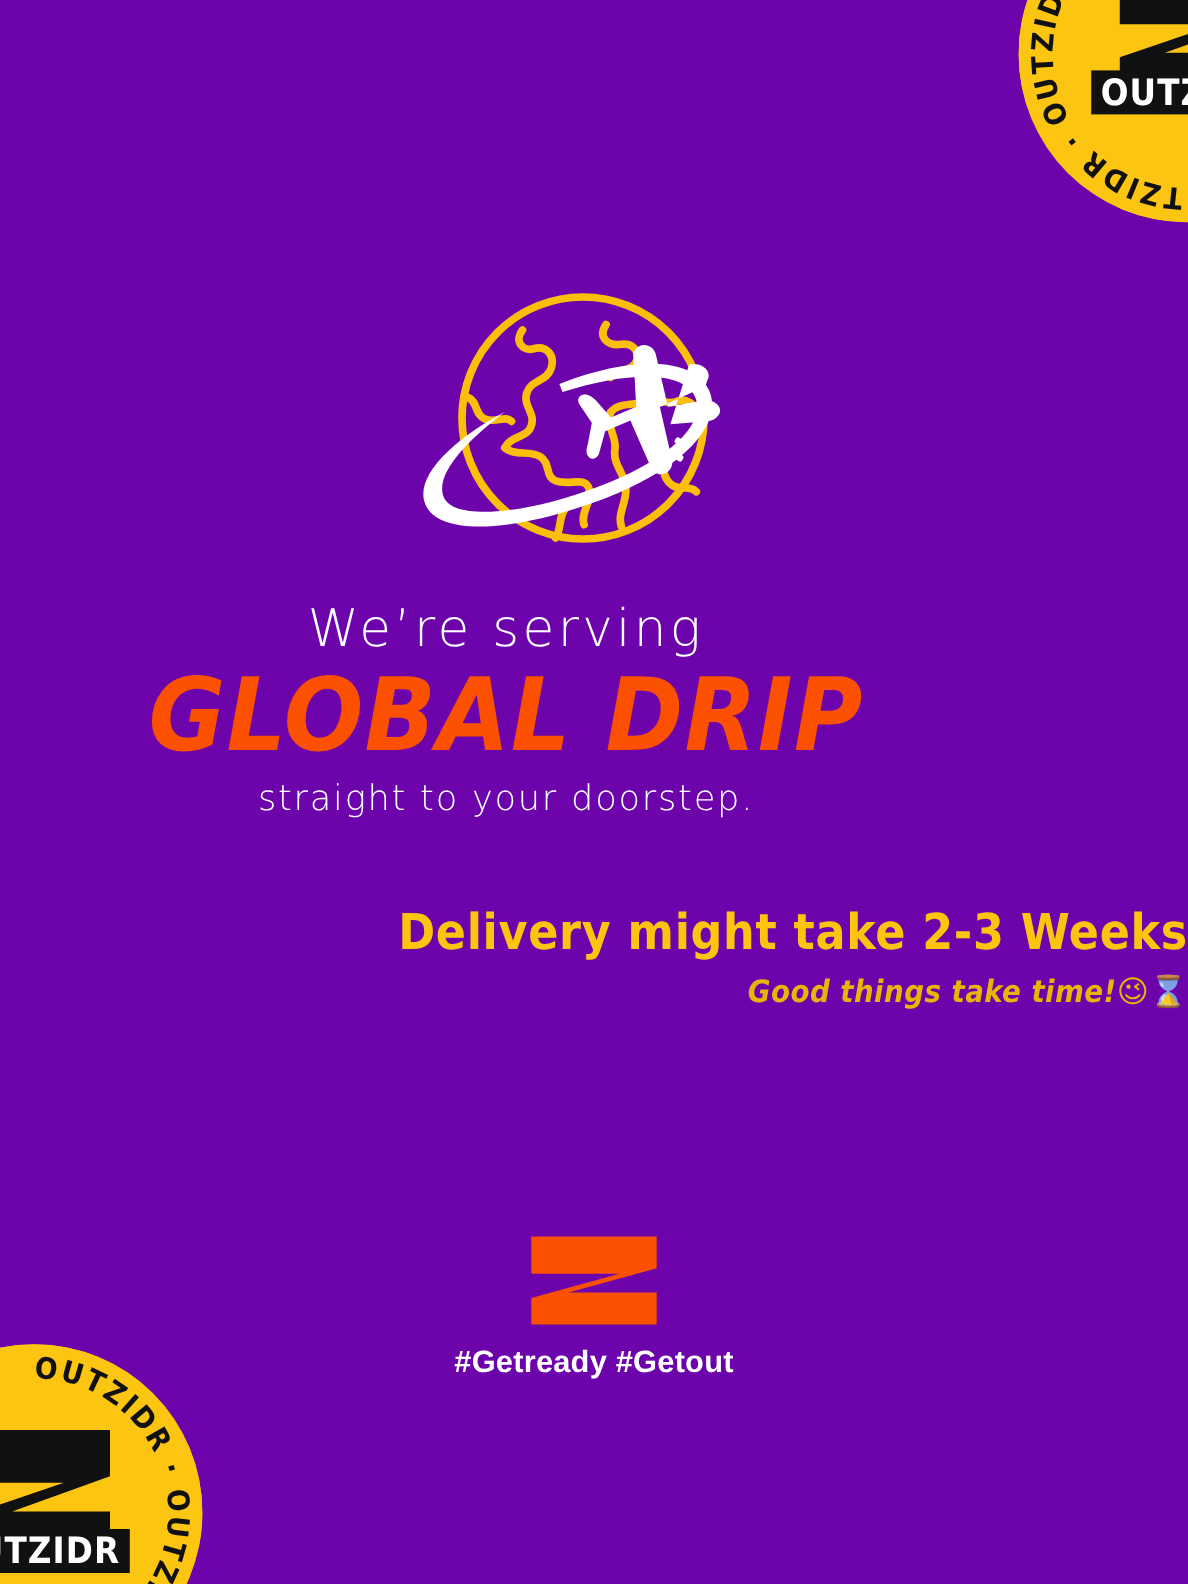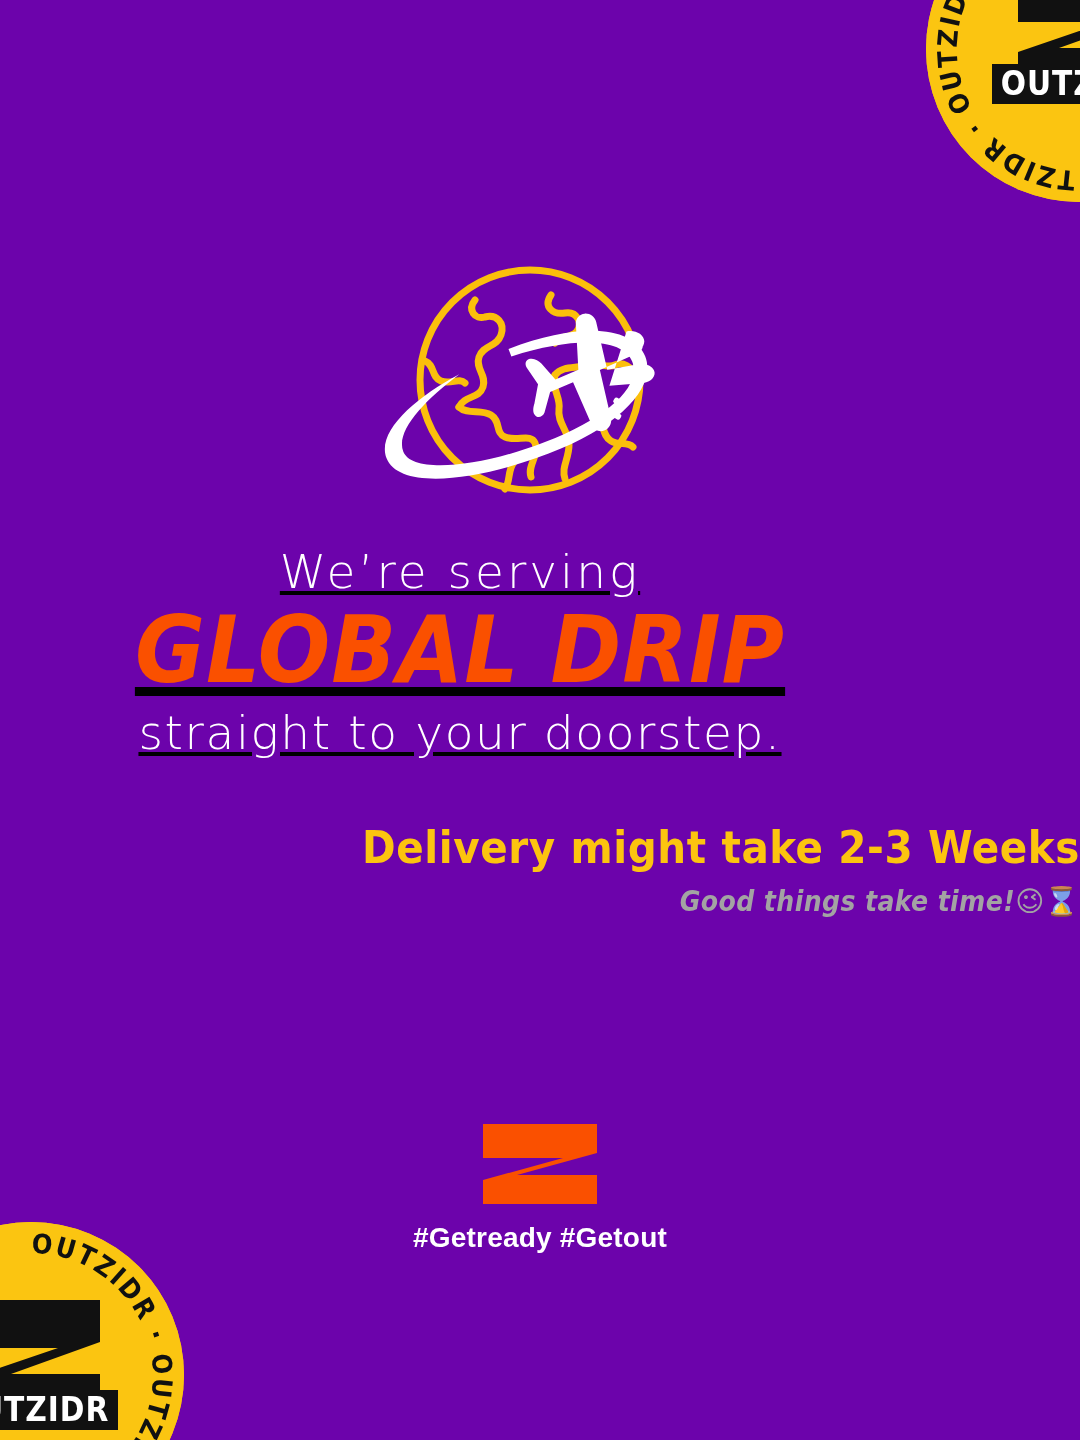--- a/index.html
+++ b/index.html
@@ -14,53 +14,53 @@
   .badge{position:absolute;border-radius:50%;background:#FBC511;}
   .badge svg{display:block;width:100%;height:100%;}
   #badge-tr{width:306px;height:306px;left:926px;top:-104px;}
   #badge-bl{width:306px;height:306px;left:-122px;top:1222px;}
 
   
   .hero-art{position:absolute;left:355px;top:265px;width:370px;height:245px;}
   .hero-art svg{display:block;width:100%;height:100%;}
 
   
-  .copy{position:absolute;left:0;top:548px;width:920px;text-align:center;text-decoration:underline;}
+  .copy{position:absolute;left:0;top:548px;width:920px;text-align:center;}
   .kicker{
     font-family:"DejaVu Sans", sans-serif;
     font-weight:300;font-size:47px;color:#FFFFFF;
     letter-spacing:3.0px;line-height:1.0;
   }
   .headline{
     margin-top:10px;
     font-family:"DejaVu Sans Condensed","DejaVu Sans", sans-serif;
     font-weight:700;font-style:italic;
     font-size:92px;color:#FA5000;
     letter-spacing:1px;line-height:1.0;
     transform:scaleX(1.03);
   }
   .subline{
     margin-top:12px;
     font-family:"DejaVu Sans", sans-serif;
-    font-weight:300;font-size:47px;color:#FFFFFF;
+    font-weight:300;font-size:32px;color:#FFFFFF;
     letter-spacing:1.6px;line-height:1.0;
   }
 
   
   .delivery{position:absolute;left:0;top:824px;width:1080px;text-align:right;}
   .delivery-main{
     font-family:"DejaVu Sans Condensed","DejaVu Sans", sans-serif;
     font-weight:700;font-size:45px;color:#FCC40F;
     letter-spacing:0.6px;line-height:1.05;
   }
   .delivery-note{
     margin-top:14px;
     font-family:"DejaVu Sans Condensed","DejaVu Sans", sans-serif;
     font-weight:700;font-style:italic;
-    font-size:28px;color:#a3a3a3;letter-spacing:0.4px;
+    font-size:28px;color:#eab308;letter-spacing:0.4px;
   }
   .emoji{font-family:"DejaVu Sans", sans-serif;font-style:normal;}
 
   
   .footer{position:absolute;left:0;top:1122px;width:1080px;text-align:center;}
   .zmark{margin:0 auto;width:126px;height:84px;display:block;}
   .hashtags{
     margin-top:16px;
     font-family:"Liberation Sans", sans-serif;
     font-weight:700;font-size:28px;color:#FFFFFF;letter-spacing:0.2px;

